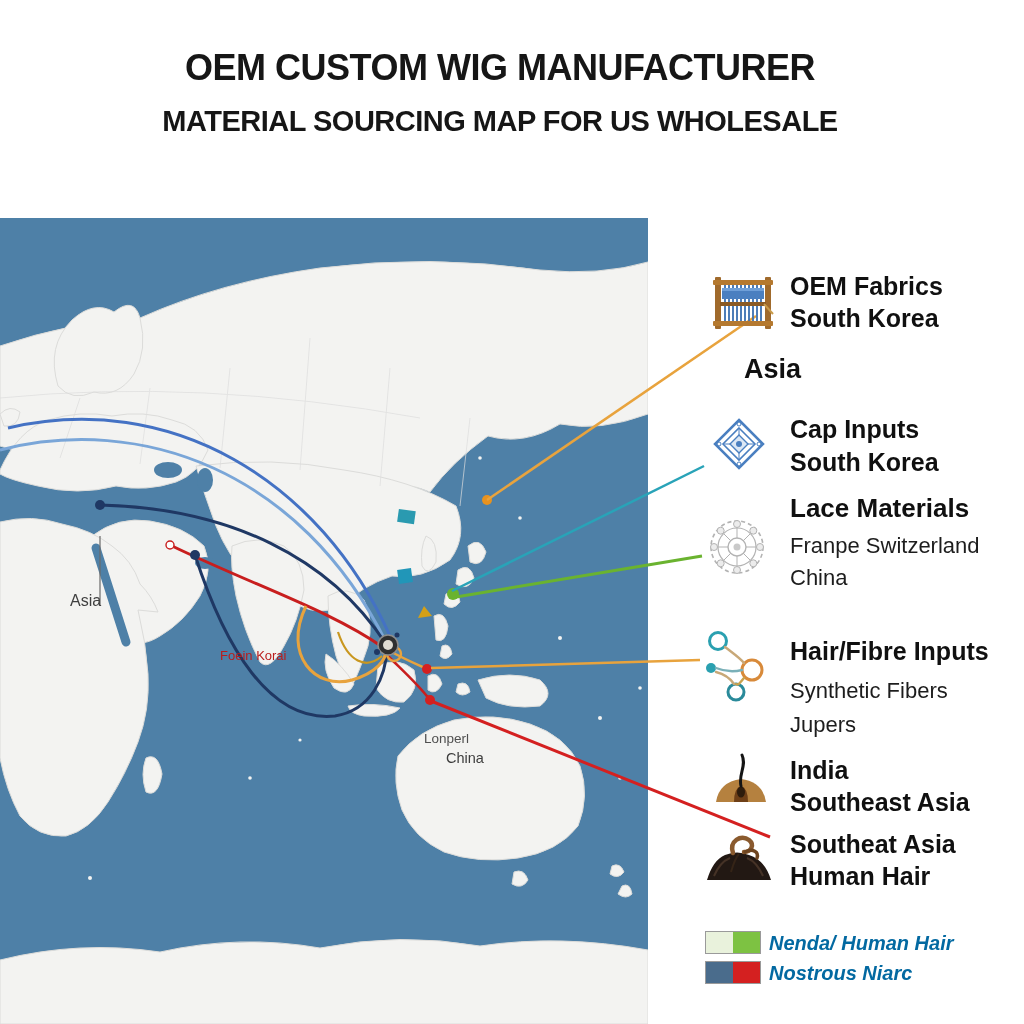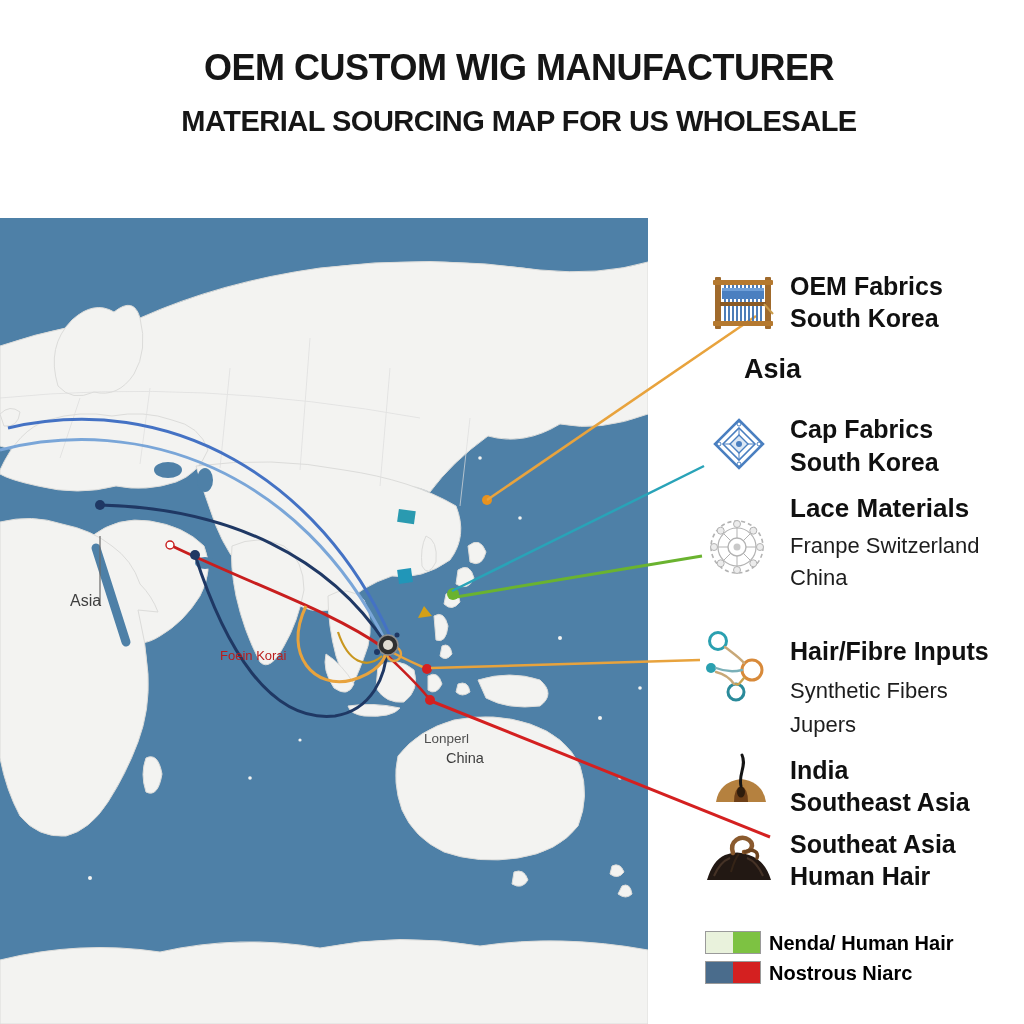--- a/index.html
+++ b/index.html
@@ -1,41 +1,41 @@
 <!DOCTYPE html>
 <html><head>
 <meta charset="utf-8">
 <style>
   html,body{margin:0;padding:0;}
   body{
     width:1024px;height:1024px;position:relative;background:#ffffff;
     font-family:"Liberation Sans",sans-serif;overflow:hidden;
   }
   
-  #titleblock{position:absolute;top:48px;left:0;width:1000px;text-align:center;color:#161616;padding-left:19px;}
+  #titleblock{position:absolute;top:48px;left:0;width:1000px;text-align:center;color:#161616;}
   #title1{font-size:36px;font-weight:800;letter-spacing:-0.5px;line-height:1.1;}
   #title2{font-size:29px;font-weight:800;letter-spacing:-0.5px;margin-top:17px;}
   
   #map{position:absolute;left:0;top:218px;width:648px;height:806px;}
   #map svg{display:block;}
   .maplabel{position:absolute;color:#4a4a4a;white-space:nowrap;}
   #lbl-asia{left:70px;top:374px;font-size:16px;color:#3f3f3f;}
   #lbl-foein{left:220px;top:430px;font-size:13px;color:#b91c1c;}
   #lbl-lonperl{left:424px;top:513px;font-size:13.5px;color:#4f4f4f;}
   #lbl-china{left:446px;top:532px;font-size:14.5px;color:#3d3d3d;}
   
   #leaders{position:absolute;left:0;top:0;width:1024px;height:1024px;pointer-events:none;}
   
   #legend{position:absolute;left:0;top:0;width:1024px;height:852px;}
   .licon{position:absolute;}
   .licon svg{display:block;width:100%;height:100%;}
   .t{position:absolute;font-size:25px;color:#101010;white-space:nowrap;line-height:1.15;}
   .b{font-weight:700;}
   .m{font-size:22px;font-weight:500;color:#1d1d1d;}
-  .k{font-size:20px;font-weight:600;color:#000000;}
+  .k{font-size:20px;font-weight:600;color:#0369a1;font-style:italic;}
   .swatch{position:absolute;width:56px;height:23px;display:flex;border:1px solid #9a9a9a;box-sizing:border-box;}
   .swatch span{flex:1;}
 </style>
 </head>
 <body>
 
 <header id="titleblock">
   <div id="title1">OEM CUSTOM WIG MANUFACTURER</div>
   <div id="title2">MATERIAL SOURCING MAP FOR US WHOLESALE</div>
 </header>
@@ -191,21 +191,21 @@
         <circle cx="26" cy="46" r="2"></circle>
           <circle cx="6" cy="26" r="2"></circle>
         <line x1="26" y1="10" x2="26" y2="17"></line>
           <line x1="35" y1="26" x2="42" y2="26"></line>
         <line x1="26" y1="35" x2="26" y2="42"></line>
           <line x1="10" y1="26" x2="17" y2="26"></line>
       </g>
       <circle cx="26" cy="26" r="3" fill="#4a7fc0"></circle>
     </svg>
   </div>
-  <div class="t b" style="left:790px;top:415px">Cap Fabrics</div>
+  <div class="t b" style="left:790px;top:415px">Cap Inputs</div>
   <div class="t b" style="left:790px;top:448px">South Korea</div>
 
   <div class="t b" style="left:790px;top:494px;font-size:26px">Lace Materials</div>
   <div class="licon" style="left:708px;top:518px;width:58px;height:58px">
     <svg viewBox="0 0 58 58">
       <g fill="none" stroke="#b3b3b3">
         <circle cx="29" cy="29" r="26" stroke-dasharray="4 3" stroke-width="1.6"></circle>
         <circle cx="29" cy="29" r="19" stroke-width="1.2"></circle>
         <circle cx="29" cy="29" r="9" stroke-width="1.4"></circle>
         <line x1="38" y1="29" x2="48" y2="29"></line>

